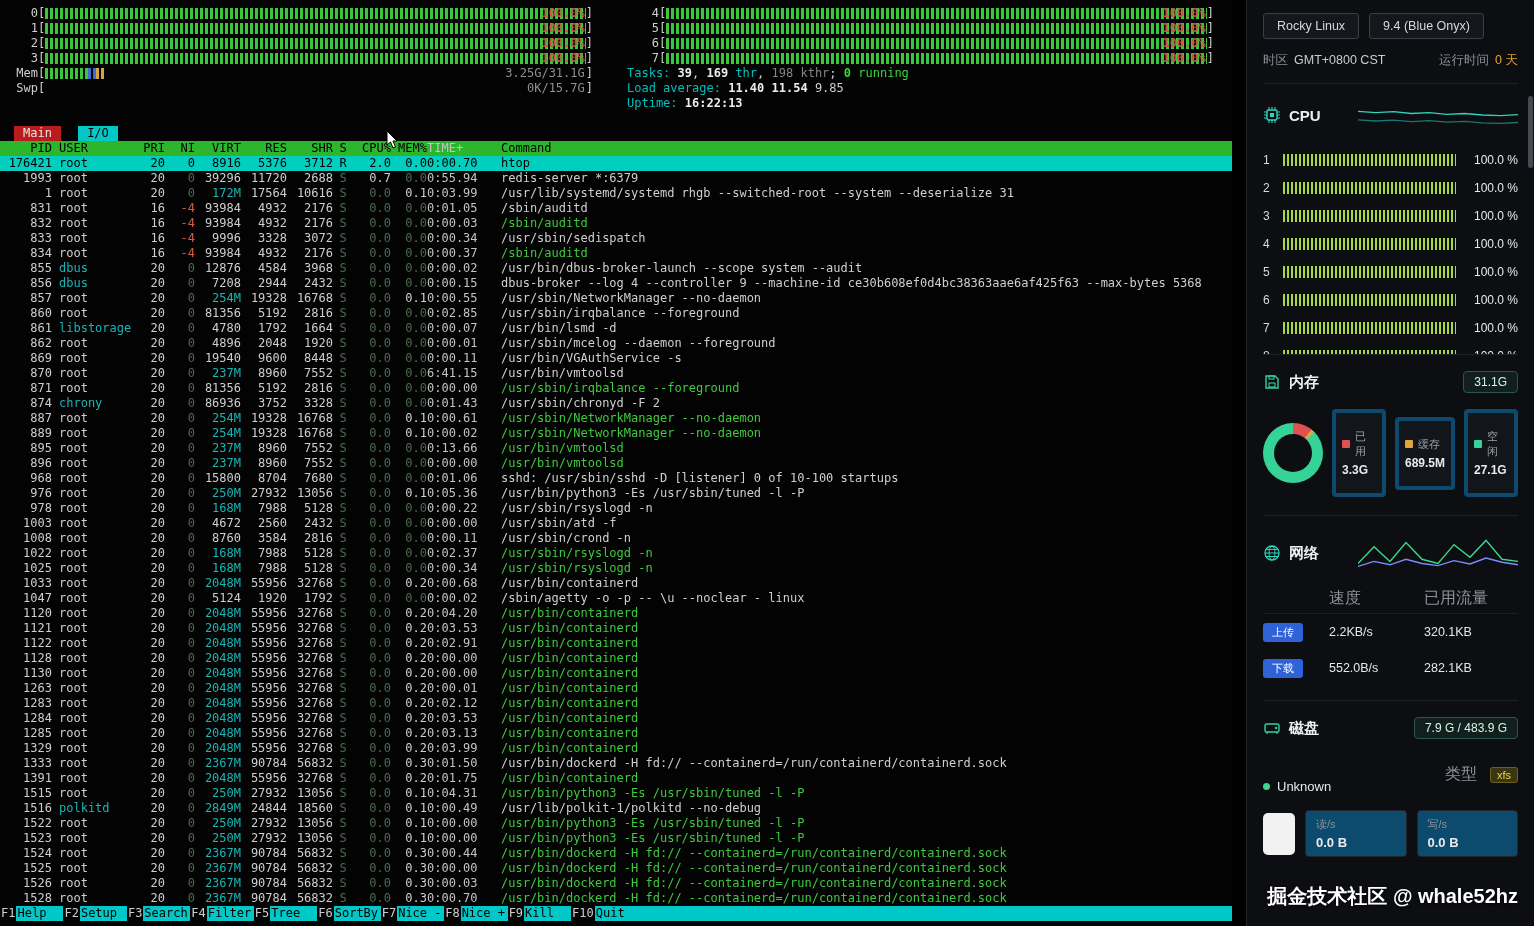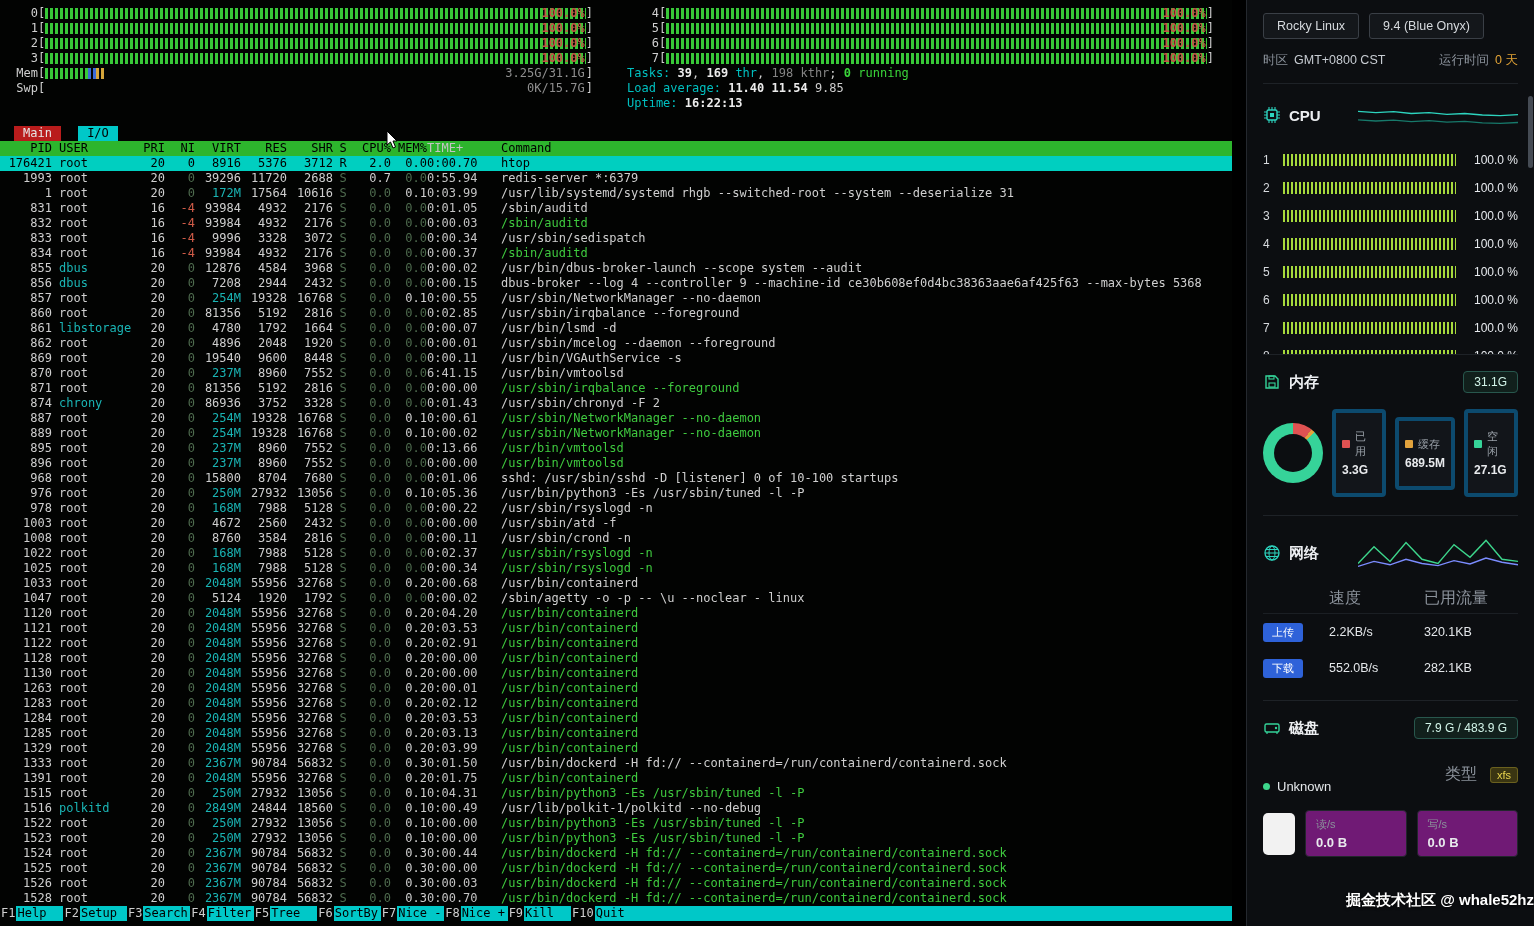--- a/index.html
+++ b/index.html
@@ -105,25 +105,25 @@
   .npill{display:inline-block;background:#2e62d9;color:#fff;font-size:11px;
     border-radius:3px;padding:2px 9px;}
 
   .disk-row1{display:flex;align-items:center;justify-content:space-between;margin-top:16px;}
   .disk-name{display:flex;align-items:center;font-size:13px;color:#e4e7ea;margin-top:24px;}
   .gdot{width:7px;height:7px;border-radius:50%;background:#3dd68c;margin-right:7px;}
   .xfs-badge{background:#3a3512;color:#e8d44d;border:1px solid #6b611f;border-radius:3px;
     font-size:11px;padding:1px 6px;margin-left:7px;}
   .disk-row2{display:flex;align-items:center;gap:10px;margin-top:16px;}
   .white-sq{width:32px;height:42px;background:#f2f2f2;border-radius:5px;flex:none;}
-  .io-box{flex:1;border:1px solid #22262c;background:#701a75;border-radius:4px;padding:6px 10px;}
+  .io-box{flex:1;border:1px solid #22262c;background:#0c4a6e;border-radius:4px;padding:6px 10px;}
   .io-label{font-size:11px;color:#8b929b;}
   .io-val{font-size:13px;font-weight:bold;color:#e8eaed;margin-top:3px;}
 
-  .watermark{position:absolute;right:0;bottom:16px;font-size:15px;font-weight:bold;color:#fff;
+  .watermark{position:absolute;right:16px;bottom:16px;font-size:20px;font-weight:bold;color:#fff;
     white-space:nowrap;text-shadow:0 1px 3px rgba(0,0,0,.85);z-index:10;}
   .scroll-thumb{position:absolute;right:1px;top:96px;width:5px;height:72px;
     background:#454b54;border-radius:3px;}
 </style>
 </head>
 <body>
 
 <div class="app">
 
   <div class="terminal">

